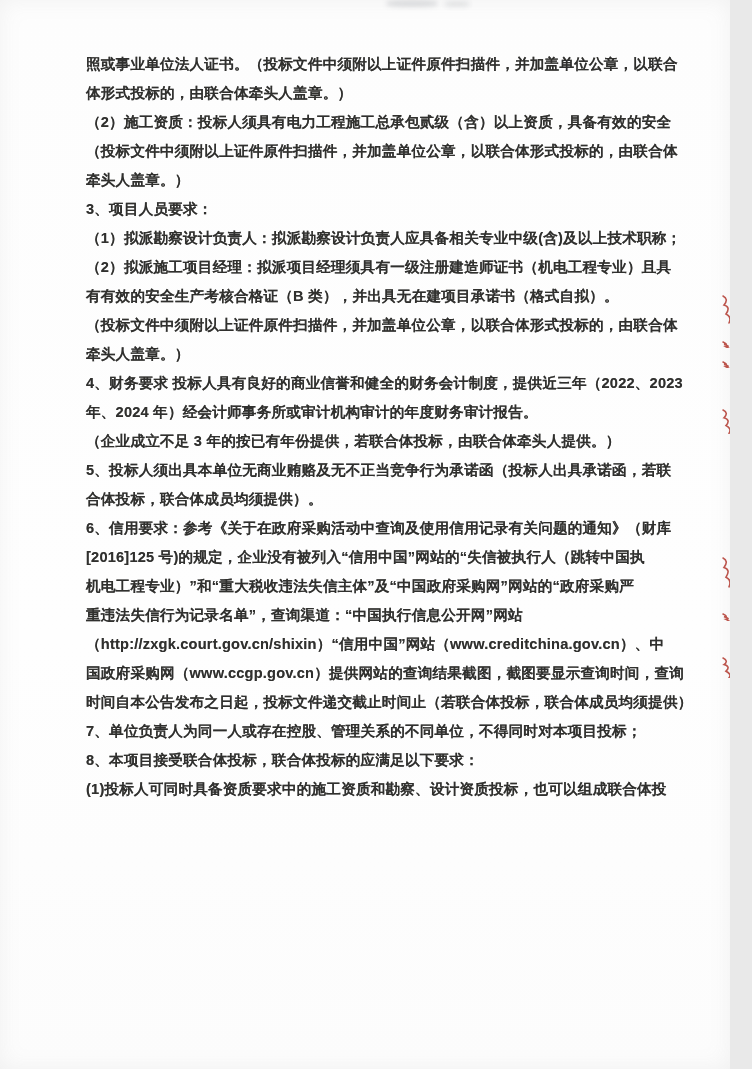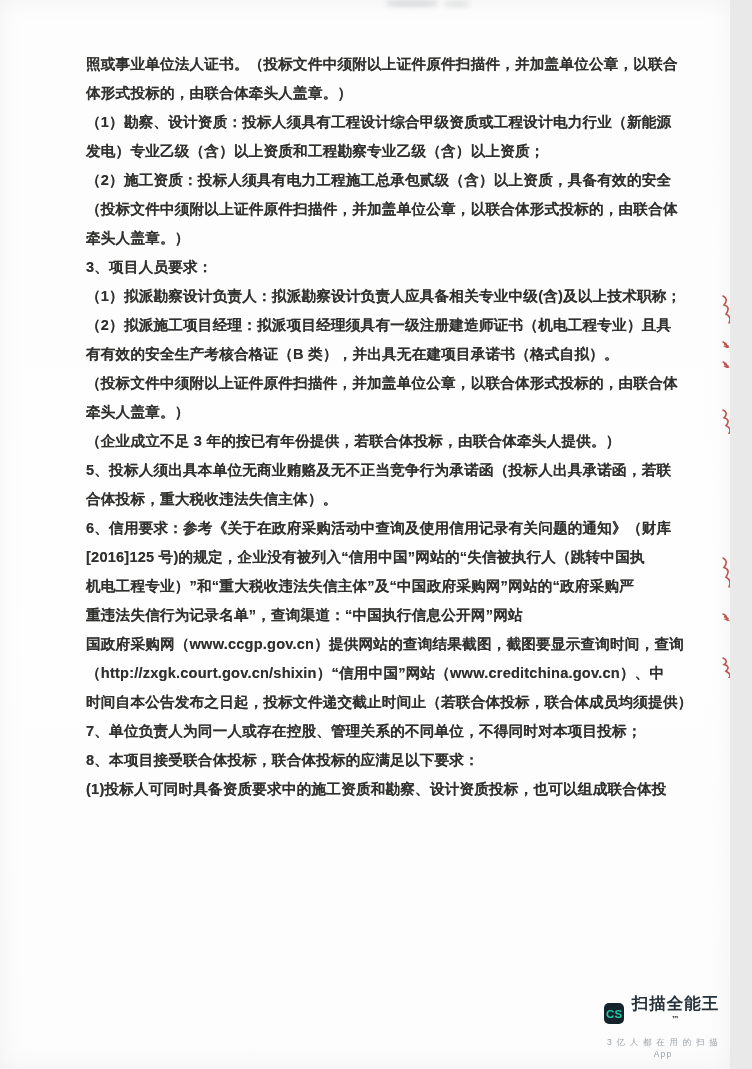--- a/index.html
+++ b/index.html
@@ -80,24 +80,20 @@
 
   <div class="smudge a"></div>
   <div class="smudge b"></div>
 
   <div class="doc" id="doc-host">
       <div class="para">
         <div class="line">照或事业单位法人证书。（投标文件中须附以上证件原件扫描件，并加盖单位公章，以联合</div>
         <div class="line">体形式投标的，由联合体牵头人盖章。）</div>
       </div>
       <div class="para">
-        <div class="line">（1）勘察、设计资质：投标人须具有工程设计综合甲级资质或工程设计电力行业（新能源</div>
-        <div class="line">发电）专业乙级（含）以上资质和工程勘察专业乙级（含）以上资质；</div>
-      </div>
-      <div class="para">
         <div class="line">（2）施工资质：投标人须具有电力工程施工总承包贰级（含）以上资质，具备有效的安全</div>
       </div>
       <div class="para">
         <div class="line">（投标文件中须附以上证件原件扫描件，并加盖单位公章，以联合体形式投标的，由联合体</div>
         <div class="line">牵头人盖章。）</div>
       </div>
       <div class="para">
         <div class="line">3、项目人员要求：</div>
       </div>
       <div class="para">
@@ -105,33 +101,37 @@
       </div>
       <div class="para">
         <div class="line">（2）拟派施工项目经理：拟派项目经理须具有一级注册建造师证书（机电工程专业）且具</div>
         <div class="line">有有效的安全生产考核合格证（B 类），并出具无在建项目承诺书（格式自拟）。</div>
       </div>
       <div class="para">
         <div class="line">（投标文件中须附以上证件原件扫描件，并加盖单位公章，以联合体形式投标的，由联合体</div>
         <div class="line">牵头人盖章。）</div>
       </div>
       <div class="para">
+        <div class="line">4、财务要求 投标人具有良好的商业信誉和健全的财务会计制度，提供近三年（2022、2023</div>
+        <div class="line">年、2024 年）经会计师事务所或审计机构审计的年度财务审计报告。</div>
+      </div>
+      <div class="para">
         <div class="line">（企业成立不足 3 年的按已有年份提供，若联合体投标，由联合体牵头人提供。）</div>
       </div>
       <div class="para">
         <div class="line">5、投标人须出具本单位无商业贿赂及无不正当竞争行为承诺函（投标人出具承诺函，若联</div>
-        <div class="line">合体投标，重大税收违法失信主体）。</div>
+        <div class="line">合体投标，联合体成员均须提供）。</div>
       </div>
       <div class="para">
         <div class="line">6、信用要求：参考《关于在政府采购活动中查询及使用信用记录有关问题的通知》（财库</div>
         <div class="line">[2016]125 号)的规定，企业没有被列入“信用中国”网站的“失信被执行人（跳转中国执</div>
         <div class="line">机电工程专业）”和“重大税收违法失信主体”及“中国政府采购网”网站的“政府采购严</div>
         <div class="line">重违法失信行为记录名单”，查询渠道：“中国执行信息公开网”网站</div>
+        <div class="line">（http://zxgk.court.gov.cn/shixin）“信用中国”网站（www.creditchina.gov.cn）、中</div>
         <div class="line">国政府采购网（www.ccgp.gov.cn）提供网站的查询结果截图，截图要显示查询时间，查询</div>
-        <div class="line">（http://zxgk.court.gov.cn/shixin）“信用中国”网站（www.creditchina.gov.cn）、中</div>
         <div class="line">时间自本公告发布之日起，投标文件递交截止时间止（若联合体投标，联合体成员均须提供）</div>
       </div>
       <div class="para">
         <div class="line">7、单位负责人为同一人或存在控股、管理关系的不同单位，不得同时对本项目投标；</div>
       </div>
       <div class="para">
         <div class="line">8、本项目接受联合体投标，联合体投标的应满足以下要求：</div>
       </div>
       <div class="para">
         <div class="line">(1)投标人可同时具备资质要求中的施工资质和勘察、设计资质投标，也可以组成联合体投</div>
@@ -155,23 +155,14 @@
           <path d="M4 2 q6 3 1 9.6 q7 2 2 9.6 q6 3 3 9.6" fill="none" stroke="#b2392f" stroke-width="1.6" stroke-linecap="round"></path>
         </svg></div>
       <div class="ink-mark" style="top: 607px;"><svg width="16" height="9" viewBox="0 0 16 9">
           <path d="M4 2 q6 3 1 2.6999999999999997 q7 2 2 2.6999999999999997 q6 3 3 2.6999999999999997" fill="none" stroke="#b2392f" stroke-width="1.6" stroke-linecap="round"></path>
         </svg></div>
       <div class="ink-mark" style="top: 656px;"><svg width="16" height="22" viewBox="0 0 16 22">
           <path d="M4 2 q6 3 1 6.6 q7 2 2 6.6 q6 3 3 6.6" fill="none" stroke="#b2392f" stroke-width="1.6" stroke-linecap="round"></path>
         </svg></div>
     </div>
 
-  <div class="watermark">
-    <div class="wm-row">
-      <div class="wm-badge" style="background: rgb(21, 35, 44); color: rgb(31, 200, 167);">CS</div>
-      <div class="wm-name" style="color: rgb(39, 50, 59);">
-        <span>扫描全能王</span><span class="wm-tm">™</span>
-      </div>
-    </div>
-    <div class="wm-tagline" style="color: rgb(154, 161, 167);">3 亿 人 都 在 用 的 扫 描 App</div>
-  </div>
 
 </div>
 
 </body></html>

